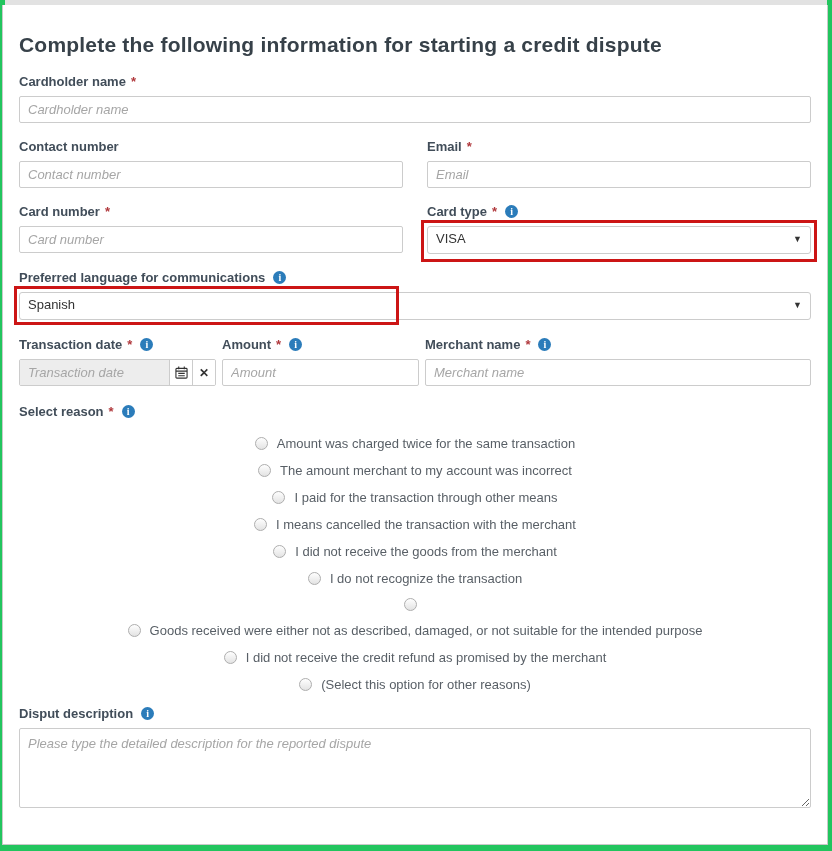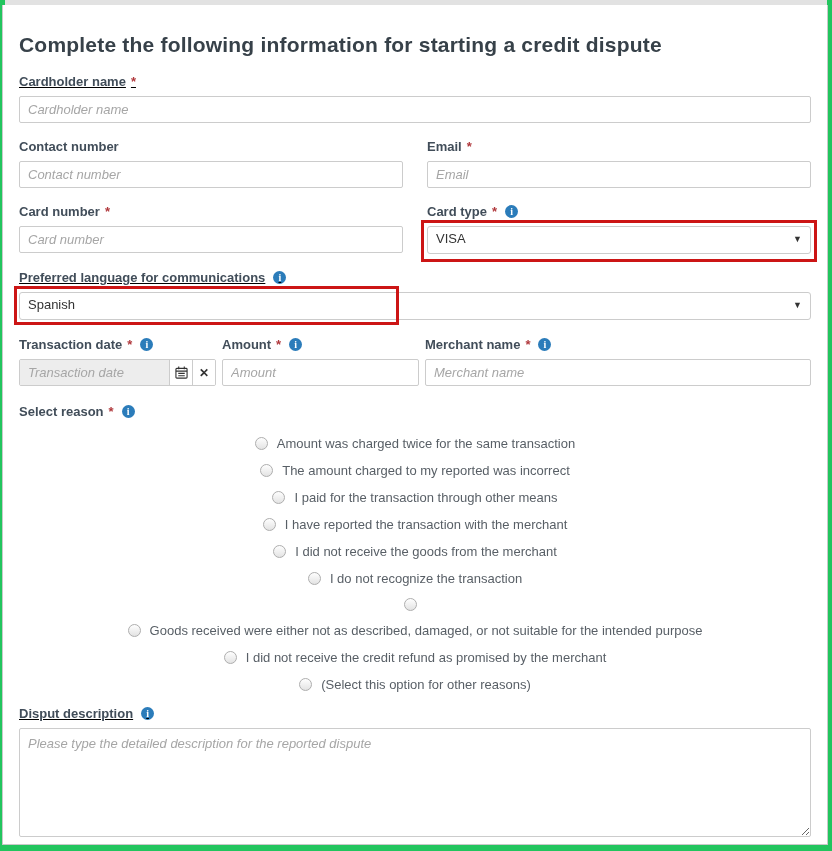--- a/index.html
+++ b/index.html
@@ -19,21 +19,21 @@
   }
 
   .page-title {
     font-size: 21px;
     font-weight: bold;
     color: #374149;
     margin: 14px 0 17px 0;
     letter-spacing: 0.2px;
   }
 
-  .field { margin-bottom: 16px; position: relative; text-decoration: underline; }
+  .field { margin-bottom: 16px; position: relative; }
   .field-label {
     display: flex; align-items: center; gap: 3px;
     font-size: 13px; font-weight: bold; color: #414d59;
     margin-bottom: 7px;
   }
   .req { color: #b0383c; font-weight: bold; margin-left: 2px; }
   .info-icon {
     display: inline-flex; align-items: center; justify-content: center;
     width: 13px; height: 13px; margin-left: 5px;
     border-radius: 50%; background: #2b7cba; color: #fff;
@@ -101,21 +101,21 @@
   .radio-item { display: flex; align-items: center; margin-bottom: 12px; justify-content: center; }
   .radio-circle {
     width: 13px; height: 13px; flex: 0 0 13px;
     border-radius: 50%; border: 1px solid #aeaeae;
     background: linear-gradient(to bottom, #fefefe, #e3e3e3);
     margin-right: 9px; cursor: pointer;
   }
   .radio-text { font-size: 13px; color: #585f66; }
 
   textarea {
-    height: 109px; resize: vertical; line-height: 1.35;
+    height: 80px; resize: vertical; line-height: 1.35;
     padding-top: 6px;
   }
 </style>
 </head>
 <body>
 
 <div class="page">
   <div class="top-strip"></div>
 
   <div class="panel">
@@ -232,29 +232,29 @@
         <span class="req">*</span>
         <span class="info-icon">i</span>
       </div>
       <div class="radio-list">
         <div class="radio-item">
           <span class="radio-circle"></span>
           <span class="radio-text">Amount was charged twice for the same transaction</span>
         </div>
         <div class="radio-item">
           <span class="radio-circle"></span>
-          <span class="radio-text">The amount charged to my reported was incorrect</span>
+          <span class="radio-text">The amount merchant to my account was incorrect</span>
         </div>
         <div class="radio-item">
           <span class="radio-circle"></span>
           <span class="radio-text">I paid for the transaction through other means</span>
         </div>
         <div class="radio-item">
           <span class="radio-circle"></span>
-          <span class="radio-text">I have reported the transaction with the merchant</span>
+          <span class="radio-text">I means cancelled the transaction with the merchant</span>
         </div>
         <div class="radio-item">
           <span class="radio-circle"></span>
           <span class="radio-text">I did not receive the goods from the merchant</span>
         </div>
         <div class="radio-item">
           <span class="radio-circle"></span>
           <span class="radio-text">I do not recognize the transaction</span>
         </div>
         <div class="radio-item">

